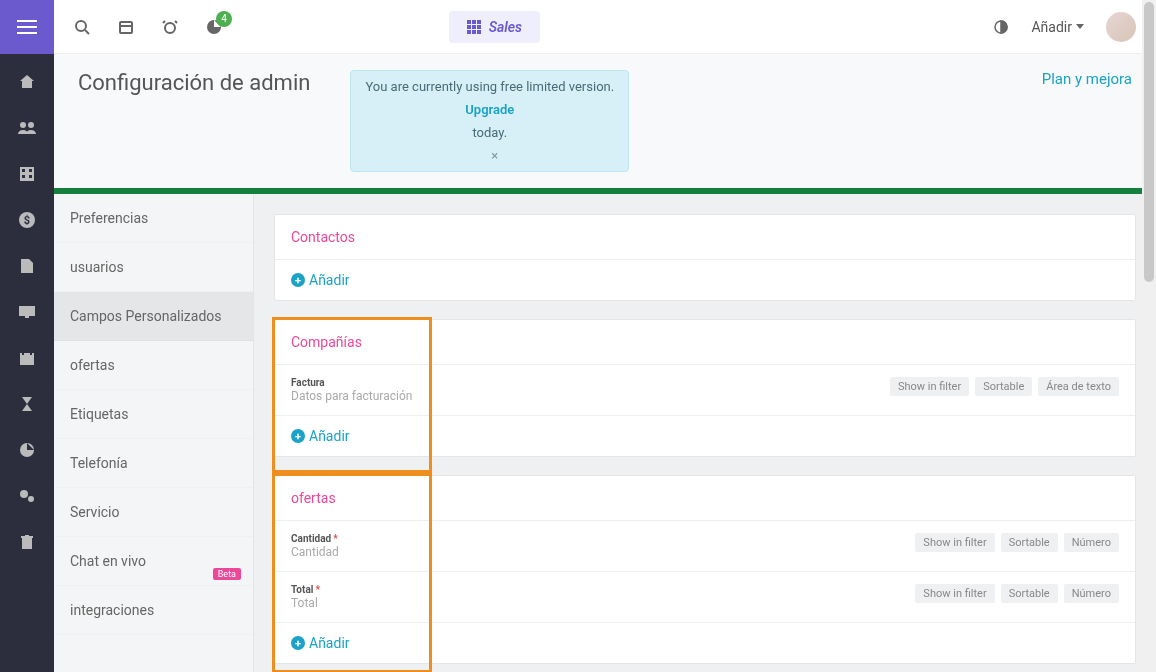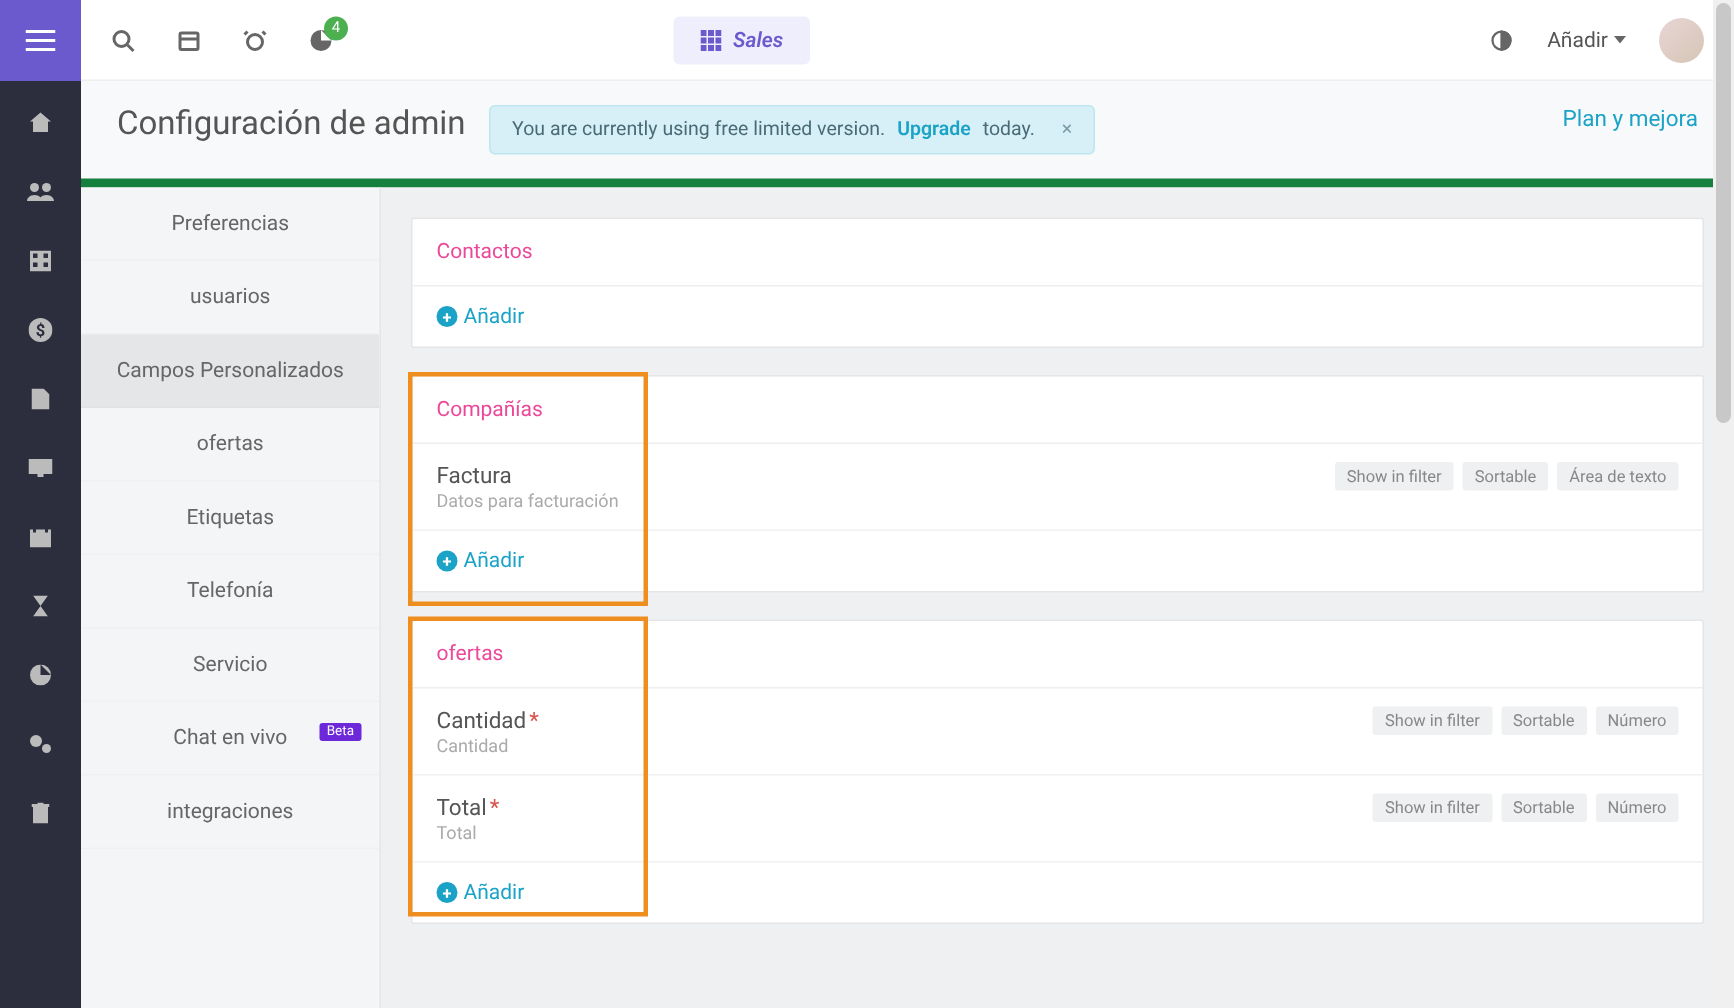--- a/index.html
+++ b/index.html
@@ -12,36 +12,36 @@
 .topbar { height: 54px; display: flex; align-items: center; padding: 0 20px; border-bottom: 1px solid #eee; background: #fff; }
 .topbar-left { display: flex; align-items: center; gap: 28px; }
 .topbar-icon { color: #666; cursor: pointer; position: relative; }
 .badge-green { position: absolute; top: -8px; right: -10px; background: #4caf50; color: #fff; border-radius: 10px; font-size: 10px; width: 16px; height: 16px; display: flex; align-items: center; justify-content: center; }
 .center-pill { margin-left: auto; margin-right: auto; background: #efeefc; color: #6a5acd; padding: 8px 18px; border-radius: 4px; display: flex; align-items: center; gap: 8px; font-weight: 600; cursor: pointer; font-style: italic; }
 .topbar-right { display: flex; align-items: center; gap: 22px; margin-left: auto; }
 .topbar-right .add-menu { display: flex; align-items: center; gap: 4px; cursor: pointer; color: #555; }
 .avatar { width: 30px; height: 30px; border-radius: 50%; background: linear-gradient(135deg,#e8d5d5,#d5c5b5); }
 .header-row { display: flex; align-items: flex-start; padding: 16px 24px; background: #f8f9fa; border-bottom: 6px solid #15803d; }
 .page-title { font-size: 22px; font-weight: 400; color: #555; }
-.alert { margin-left: 16px; background: #d7f0f7; border: 1px solid #bde5ef; color: #4a6b75; padding: 8px 14px; border-radius: 4px; font-size: 13px; display: flex; align-items: center; gap: 8px; }
+.alert { margin-left: 40px; background: #d7f0f7; border: 1px solid #bde5ef; color: #4a6b75; padding: 8px 14px; border-radius: 4px; font-size: 13px; display: flex; align-items: center; gap: 8px; flex-direction: column; }
 .alert a { color: #1aa3c7; font-weight: 600; text-decoration: none; }
 .alert .close { margin-left: 10px; cursor: pointer; color: #7a9aa5; }
 .plan-link { margin-left: auto; color: #1aa3c7; font-size: 15px; cursor: pointer; }
 .body { flex: 1; display: flex; background: #eef0f2; overflow: hidden; }
 .sidebar { width: 200px; background: #f4f5f6; border-right: 1px solid #e5e5e5; overflow-y: auto; }
-.sidebar-item { padding: 16px 16px; color: #666; cursor: pointer; font-size: 14px; border-bottom: 1px solid rgba(0,0,0,0.02); position: relative; text-align: center; }
+.sidebar-item { padding: 16px 16px; color: #666; cursor: pointer; font-size: 14px; border-bottom: 1px solid rgba(0,0,0,0.02); position: relative; }
 .sidebar-item.active { background: #e4e6e8; }
-.beta-badge { position: absolute; right: 12px; bottom: 22px; background: #6d28d9; color: #fff; font-size: 9px; padding: 1px 5px; border-radius: 2px; }
+.beta-badge { position: absolute; right: 12px; bottom: 5px; background: #ec4899; color: #fff; font-size: 9px; padding: 1px 5px; border-radius: 2px; }
 .content { flex: 1; padding: 20px; overflow-y: auto; }
 .panel { background: #fff; border: 1px solid #e5e5e5; border-radius: 2px; margin-bottom: 18px; }
 .panel.highlight-partial { position: relative; }
 .partial-box { position:absolute; border:3px solid #ee8e1f; left:-3px; top:-3px; width:160px; pointer-events:none; }
 .panel-header { padding: 14px 16px; border-bottom: 1px solid #eee; color: #ec4899; font-size: 14px; }
 .panel-row { padding: 12px 16px; border-bottom: 1px solid #f0f0f0; display: flex; align-items: flex-start; justify-content: space-between; }
-.row-left .field-name { color: #555; font-size: 15px; }
+.row-left .field-name { color: #555; font-size: 10px; font-weight: bold; }
 .row-left .required { color: #d9534f; margin-left: 2px; }
 .row-left .field-desc { color: #aaa; font-size: 12px; margin-top: 1px; }
 .row-right { display: flex; flex-wrap: wrap; gap: 6px; justify-content: flex-end; max-width: 280px; }
 .tag { background: #eef0f2; color: #888; font-size: 11px; padding: 3px 8px; border-radius: 2px; }
 .add-link { padding: 12px 16px; color: #1aa3c7; cursor: pointer; font-size: 14px; display: flex; align-items: center; gap: 4px; }
 .plus-circle { display:inline-flex; width:14px; height:14px; border-radius:50%; background:#1aa3c7; color:#fff; align-items:center; justify-content:center; font-size:11px; font-weight:bold; }
 .scroll-track { position:absolute; right:0; top:0; width:14px; height:100%; background:#f0f0f0; }
 .scroll-thumb { position:absolute; right:2px; top:2px; width:10px; height:280px; background:#c8c8c8; border-radius:5px; }
 svg { display:block; }
 </style>

